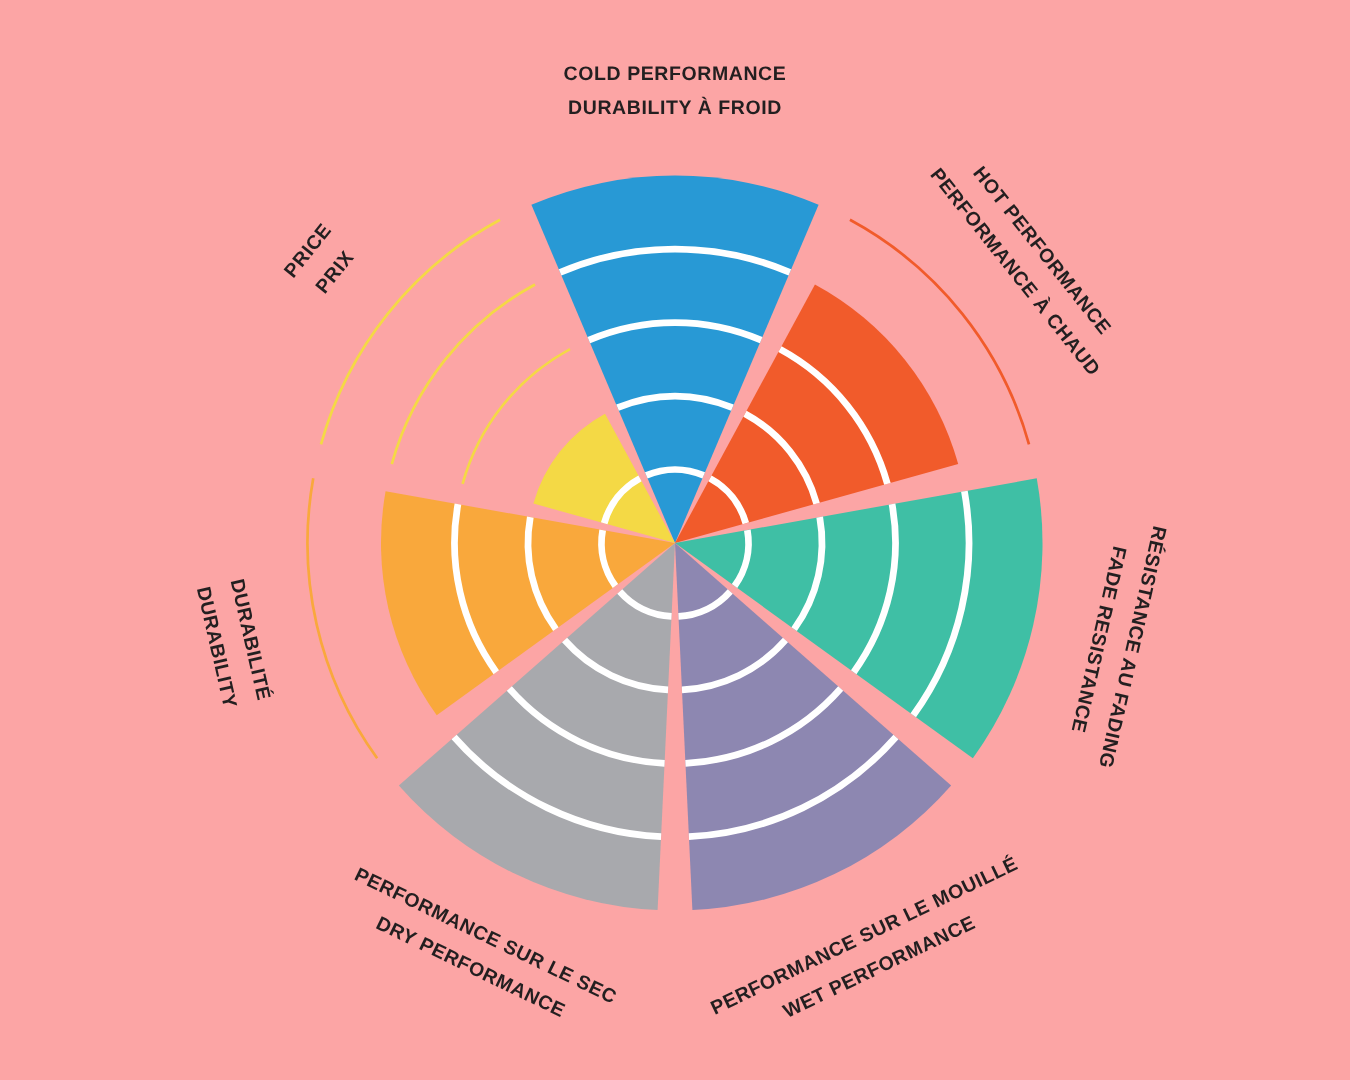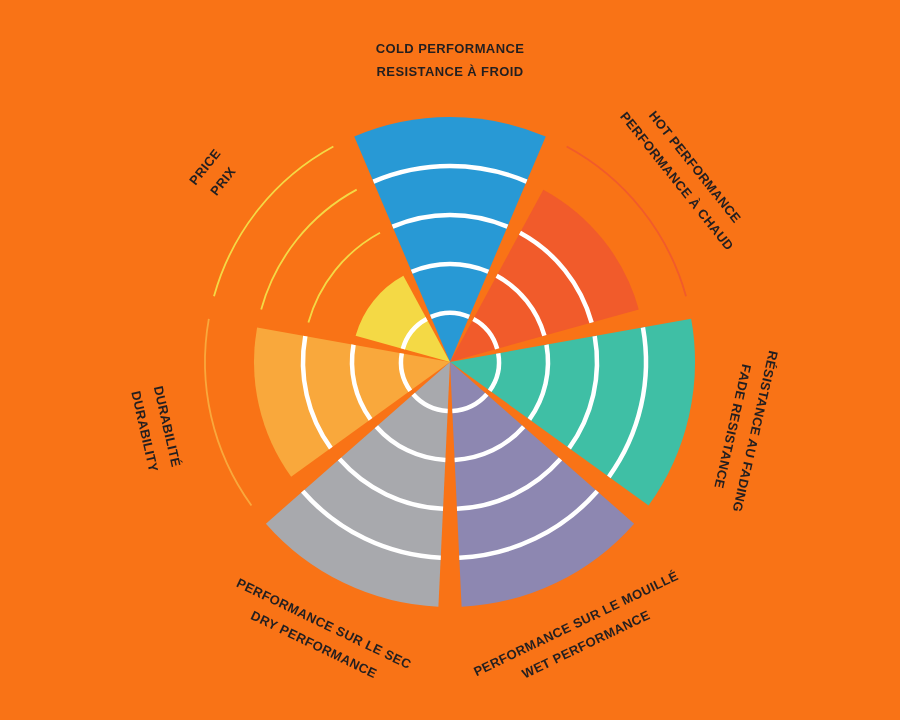--- a/index.html
+++ b/index.html
@@ -4,21 +4,21 @@
 <style>
   html, body {
     margin: 0;
     padding: 0;
     background: #ffffff;
   }
   .stage {
     position: relative;
     width: 900px;
     height: 720px;
-    background: #f97316;
+    background: #fca5a5;
     overflow: hidden;
     font-family: "Liberation Sans", sans-serif;
   }
   #wheel-svg {
     position: absolute;
     left: 0;
     top: 0;
   }
   #labels {
     position: absolute;
@@ -76,21 +76,21 @@
       <path d="M 251.43 505.51 A 245 245 0 0 1 208.83 318.85" fill="none" stroke="#f9a83c" stroke-width="1.8"></path>
       <path d="M 450 362 L 355.60 335.69 A 98 98 0 0 1 403.35 275.82 Z" fill="#f4d945"></path>
       <path d="M 402.80 348.85 A 49 49 0 0 1 426.67 318.91" fill="none" stroke="#ffffff" stroke-width="4.5"></path>
       <path d="M 308.40 322.54 A 147 147 0 0 1 380.02 232.73" fill="none" stroke="#f4d945" stroke-width="1.8"></path>
       <path d="M 261.19 309.39 A 196 196 0 0 1 356.69 189.64" fill="none" stroke="#f4d945" stroke-width="1.8"></path>
       <path d="M 213.99 296.23 A 245 245 0 0 1 333.36 146.54" fill="none" stroke="#f4d945" stroke-width="1.8"></path>
     </svg>
   <div id="labels">
       <div class="sector-label" style="left: 450px; top: 60px; transform: translate(-50%, -50%) rotate(0deg);">
         <div>COLD PERFORMANCE</div>
-        <div>RESISTANCE À FROID</div>
+        <div>DURABILITY À FROID</div>
       </div>
       <div class="sector-label" style="left: 686.113px; top: 173.706px; transform: translate(-50%, -50%) rotate(51.4286deg);">
         <div>HOT PERFORMANCE</div>
         <div>PERFORMANCE À CHAUD</div>
       </div>
       <div class="sector-label" style="left: 744.428px; top: 429.201px; transform: translate(-50%, -50%) rotate(102.857deg);">
         <div>RÉSISTANCE AU FADING</div>
         <div>FADE RESISTANCE</div>
       </div>
       <div class="sector-label" style="left: 581.033px; top: 634.093px; transform: translate(-50%, -50%) rotate(-25.7143deg);">

